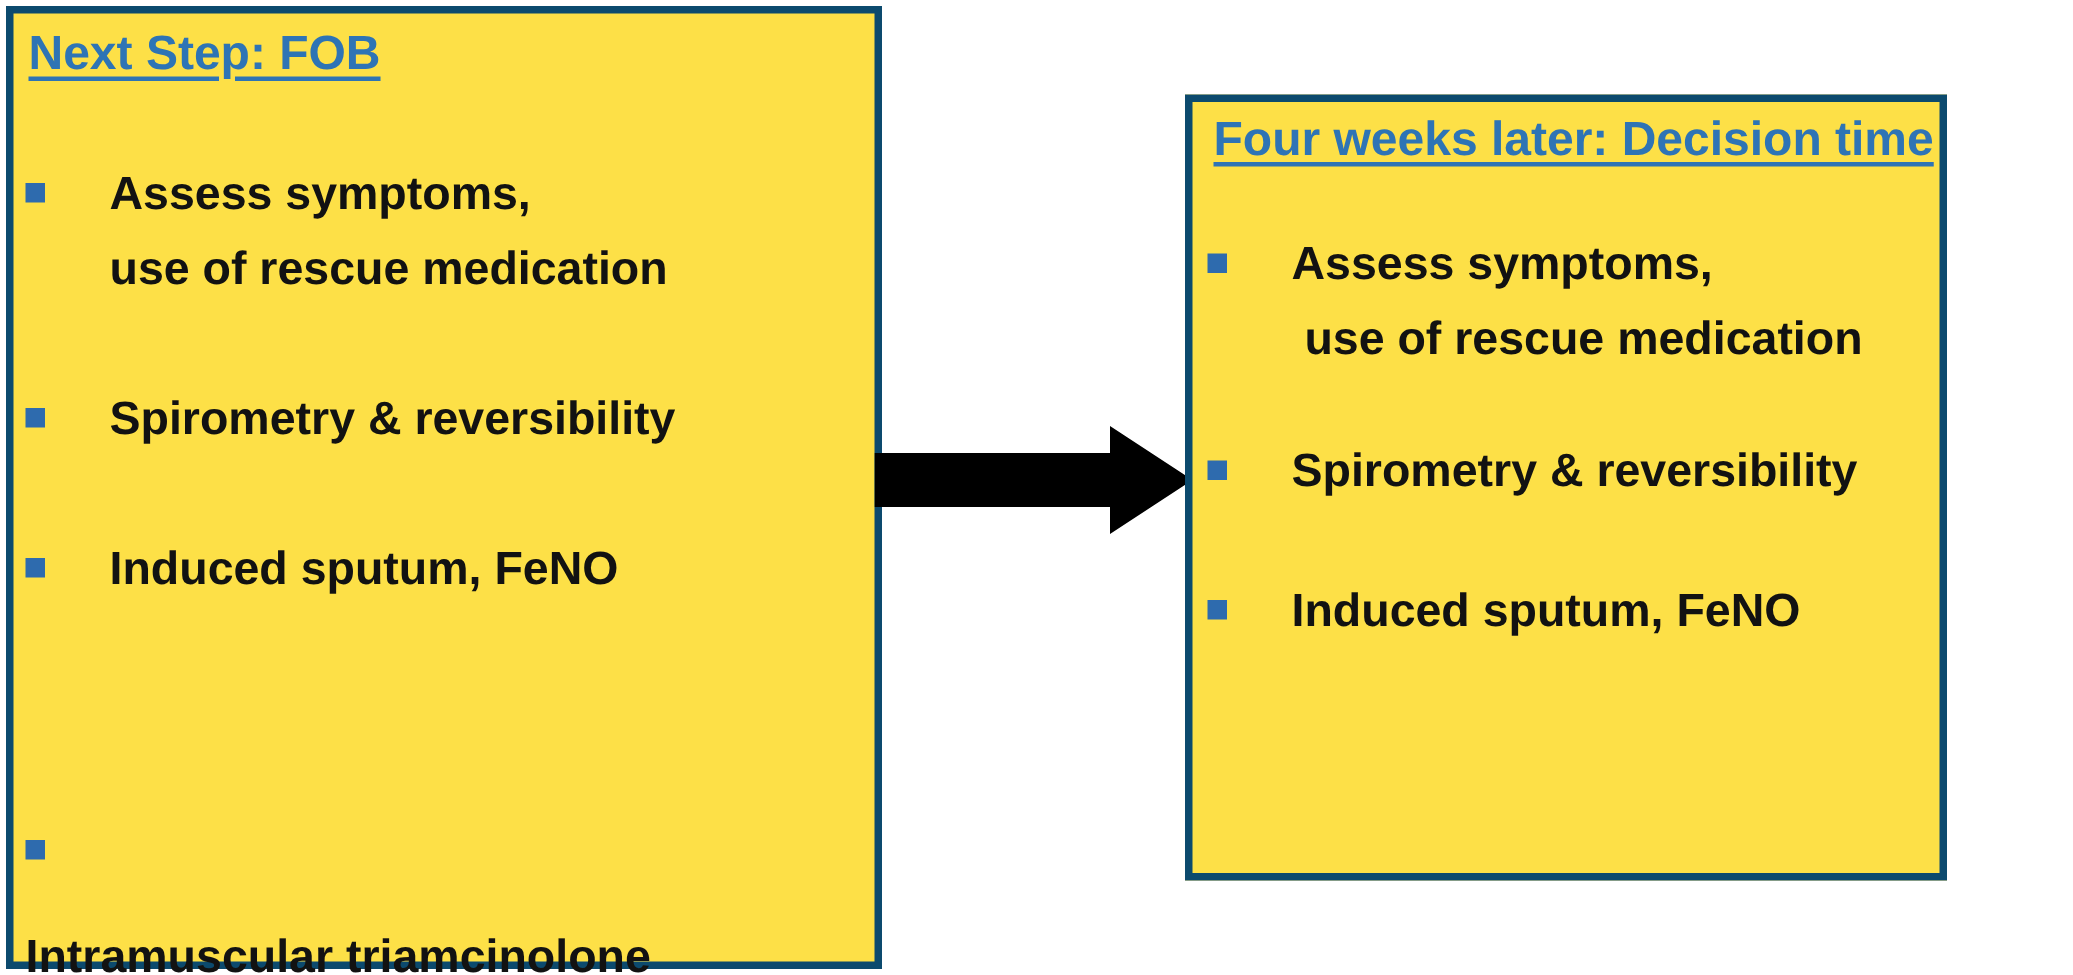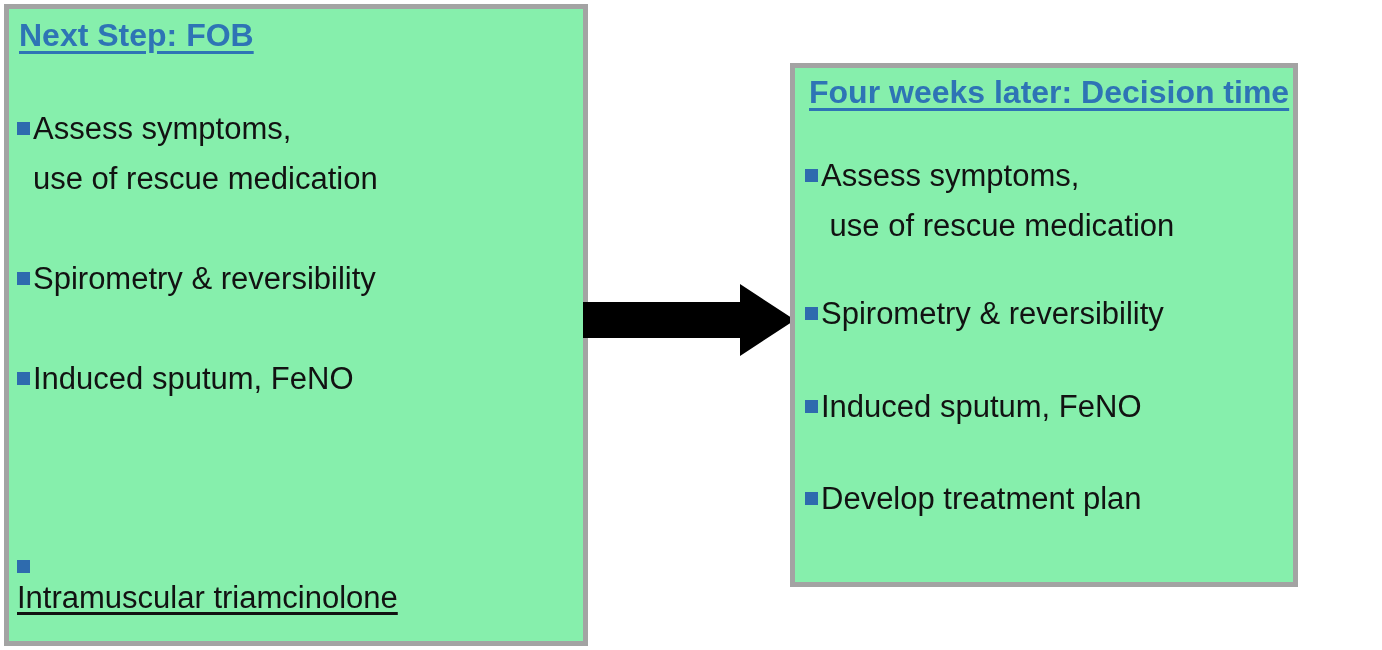--- a/index.html
+++ b/index.html
@@ -5,22 +5,22 @@
   * { margin: 0; padding: 0; box-sizing: border-box; }
   html, body { background: #ffffff; }
   body {
     font-family: "Liberation Sans", "DejaVu Sans", sans-serif;
     width: 1382px; height: 650px; position: relative; overflow: hidden;
   }
   .canvas { position: absolute; inset: 0; background: #ffffff; }
 
   .panel {
     position: absolute;
-    background: #86efac;
-    border: 5px solid #a3a3a3;
+    background: #fde047;
+    border: 5px solid #0c4a6e;
   }
   .panel-left  { left: 4px;   top: 4px;  width: 584px; height: 642px; }
   .panel-right { left: 790px; top: 63px; width: 508px; height: 524px; }
 
   .panel-title {
     position: absolute;
     font-weight: bold;
     font-size: 32px;
     line-height: 44px;
     color: #2E74B5;
@@ -29,24 +29,25 @@
     text-underline-offset: 5px;
     white-space: nowrap;
   }
   .panel-left  .panel-title { left: 10px; top: 4px; }
   .panel-right .panel-title { left: 14px; top: 2px; }
 
   .bullet-item {
     position: absolute;
     display: flex;
     align-items: flex-start;
-    font-weight: normal;
+    font-weight: bold;
     font-size: 31px;
     line-height: 50px;
     color: #121212;
+    gap: 40px;
   }
   .panel-left  .bullet-item { left: 8px; }
   .panel-right .bullet-item { left: 10px; }
 
   .bullet-square {
     flex: 0 0 auto;
     width: 13px; height: 13px;
     background: #2E6BAE;
     margin-top: 18px;
     margin-right: 3px;
@@ -113,19 +114,15 @@
 &nbsp;use of rescue medication</span>
     </div>
     <div class="bullet-item item-1">
       <span class="bullet-square"></span>
       <span class="item-text">Spirometry &amp; reversibility</span>
     </div>
     <div class="bullet-item item-2">
       <span class="bullet-square"></span>
       <span class="item-text">Induced sputum, FeNO</span>
     </div>
-    <div class="bullet-item item-3">
-      <span class="bullet-square"></span>
-      <span class="item-text">Develop treatment plan</span>
-    </div>
   </div>
 
 </div>
 
 </body></html>

